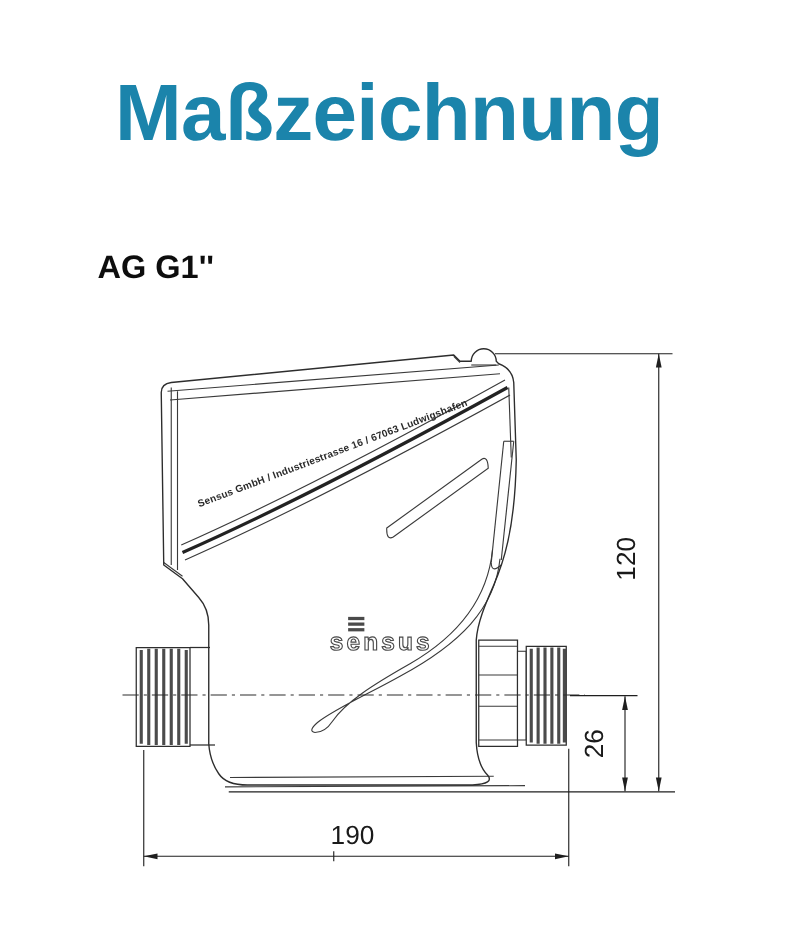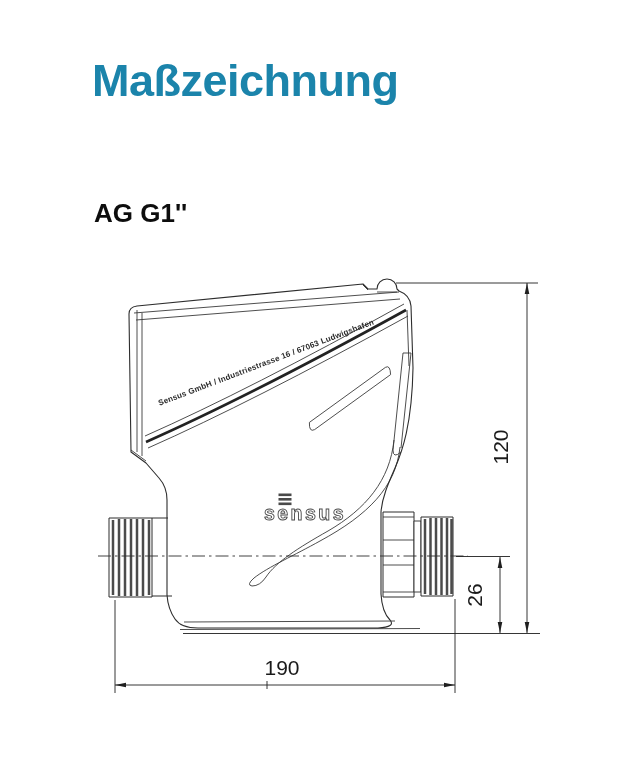--- a/index.html
+++ b/index.html
@@ -6,30 +6,30 @@
   .canvas{
     position:relative;
     width:636px;height:760px;
     background:#ffffff;
     overflow:hidden;
     font-family:"Liberation Sans", sans-serif;
   }
   .page-title{
     position:absolute;
     left:92px;top:58px;
-    font-size:45px;
+    font-size:64px;
     font-weight:700;
     letter-spacing:-0.5px;
     color:#1b84ab;
     white-space:nowrap;
     line-height:1;
   }
   .product-label{
     position:absolute;
-    left:94px;top:200px;
+    left:78px;top:200px;
     font-size:26px;
     font-weight:700;
     color:#0d0d0d;
     line-height:1;
     white-space:nowrap;
   }
   .drawing-svg{
     position:absolute;
     left:0;top:0;
     width:636px;height:760px;

